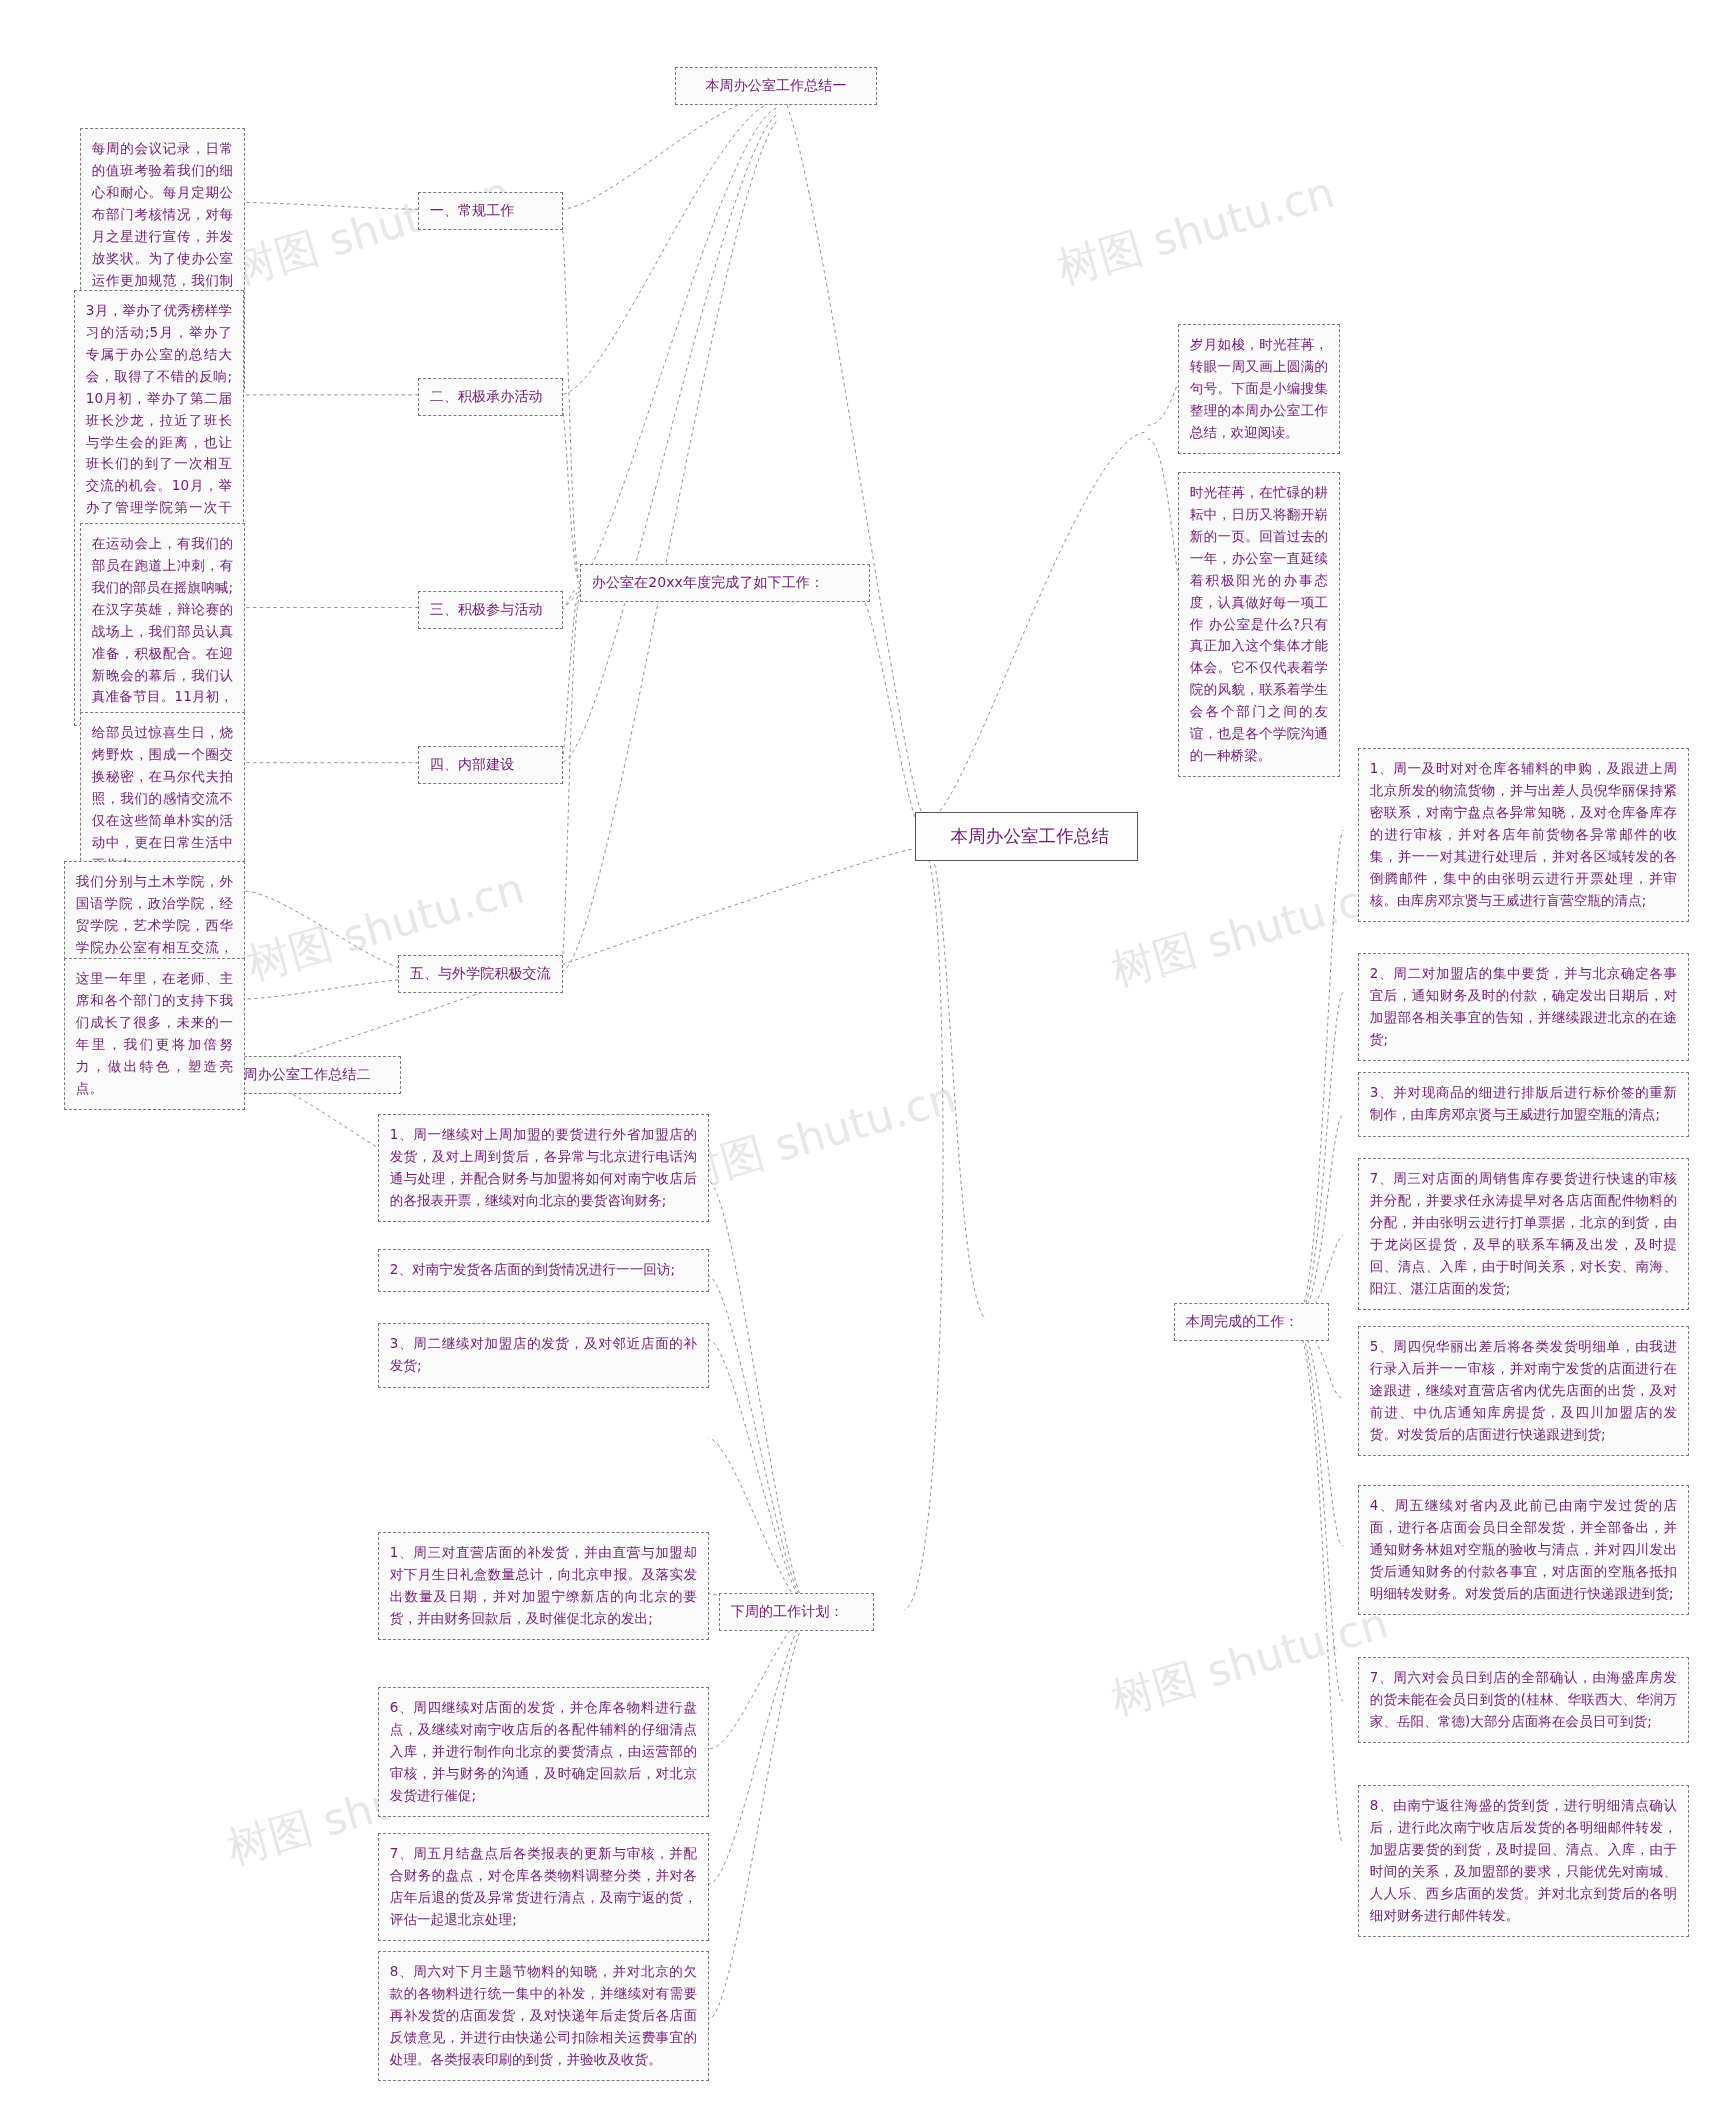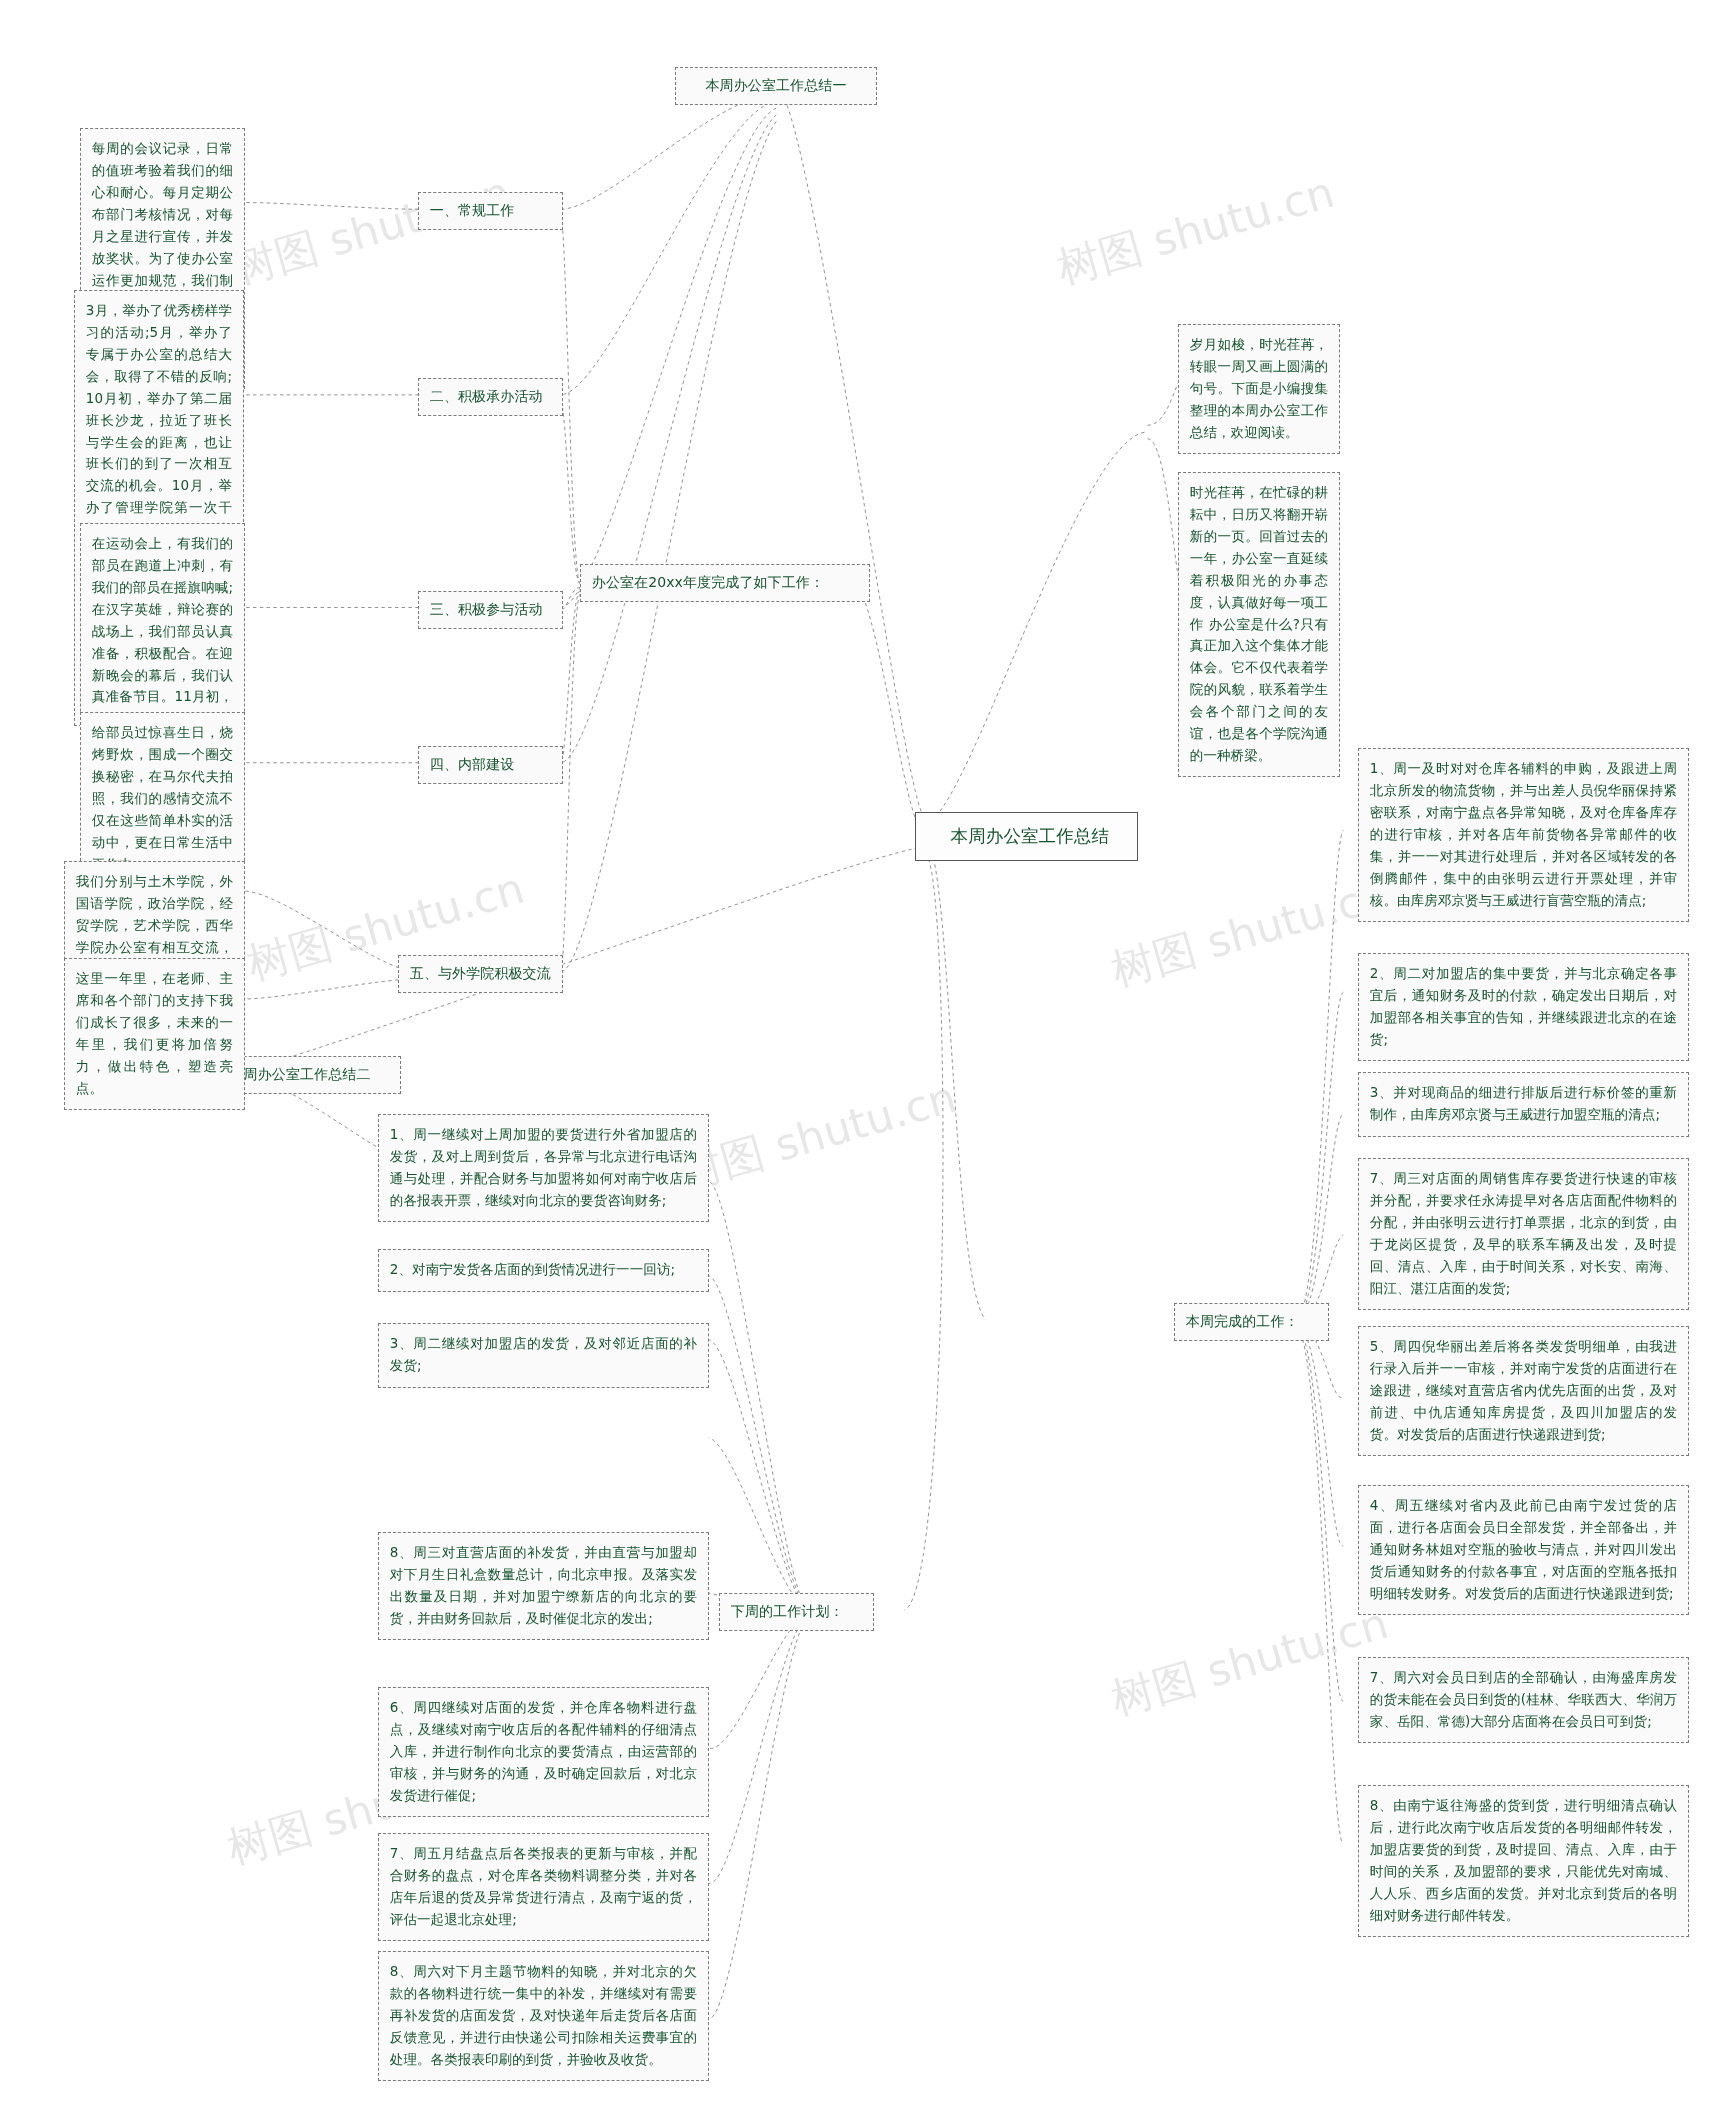--- a/index.html
+++ b/index.html
@@ -17,21 +17,21 @@
     width: 1728px;
     height: 2108px;
     overflow: hidden;
     background: #ffffff;
   }
   .node {
     position: absolute;
     box-sizing: border-box;
     border: 0.7px dashed #7a7a7a;
     background: #fafafa;
-    color: #14532d;
+    color: #701a75;
     font-size: 13.5px;
     line-height: 1.62;
     padding: 9.4px 10.8px;
     text-align: justify;
     letter-spacing: 0.1px;
     word-break: break-all;
   }
   .node.center {
     border: 0.7px solid #555;
     background: #fdfdfd;
@@ -237,21 +237,21 @@
   <div class="node" style="left:378px; top:1114px; width:331px;">
     <span>1、周一继续对上周加盟的要货进行外省加盟店的发货，及对上周到货后，各异常与北京进行电话沟通与处理，并配合财务与加盟将如何对南宁收店后的各报表开票，继续对向北京的要货咨询财务;</span>
   </div>
   <div class="node" style="left:378px; top:1249px; width:331px;">
     <span>2、对南宁发货各店面的到货情况进行一一回访;</span>
   </div>
   <div class="node" style="left:378px; top:1323px; width:331px;">
     <span>3、周二继续对加盟店的发货，及对邻近店面的补发货;</span>
   </div>
   <div class="node" style="left:378px; top:1532px; width:331px;">
-    <span>8、周三对直营店面的补发货，并由直营与加盟却对下月生日礼盒数量总计，向北京申报。及落实发出数量及日期，并对加盟宁缭新店的向北京的要货，并由财务回款后，及时催促北京的发出;</span>
+    <span>1、周三对直营店面的补发货，并由直营与加盟却对下月生日礼盒数量总计，向北京申报。及落实发出数量及日期，并对加盟宁缭新店的向北京的要货，并由财务回款后，及时催促北京的发出;</span>
   </div>
   <div class="node" style="left:378px; top:1687px; width:331px;">
     <span>6、周四继续对店面的发货，并仓库各物料进行盘点，及继续对南宁收店后的各配件辅料的仔细清点入库，并进行制作向北京的要货清点，由运营部的审核，并与财务的沟通，及时确定回款后，对北京发货进行催促;</span>
   </div>
   <div class="node" style="left:378px; top:1833px; width:331px;">
     <span>7、周五月结盘点后各类报表的更新与审核，并配合财务的盘点，对仓库各类物料调整分类，并对各店年后退的货及异常货进行清点，及南宁返的货，评估一起退北京处理;</span>
   </div>
   <div class="node" style="left:378px; top:1951px; width:331px;">
     <span>8、周六对下月主题节物料的知晓，并对北京的欠款的各物料进行统一集中的补发，并继续对有需要再补发货的店面发货，及对快递年后走货后各店面反馈意见，并进行由快递公司扣除相关运费事宜的处理。各类报表印刷的到货，并验收及收货。</span>
   </div>

